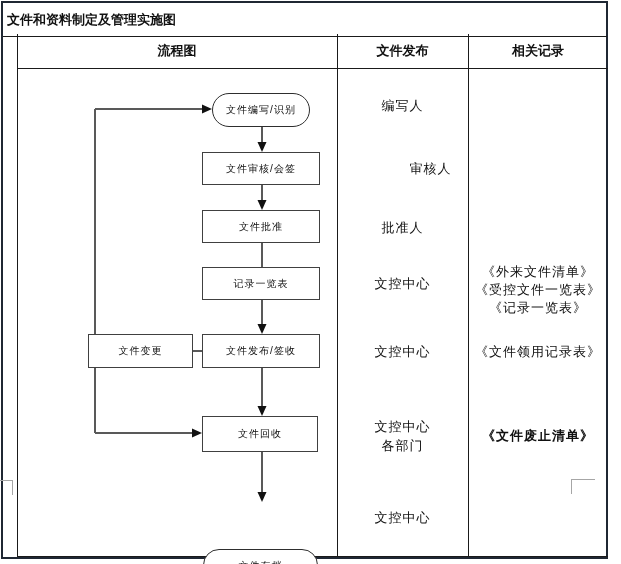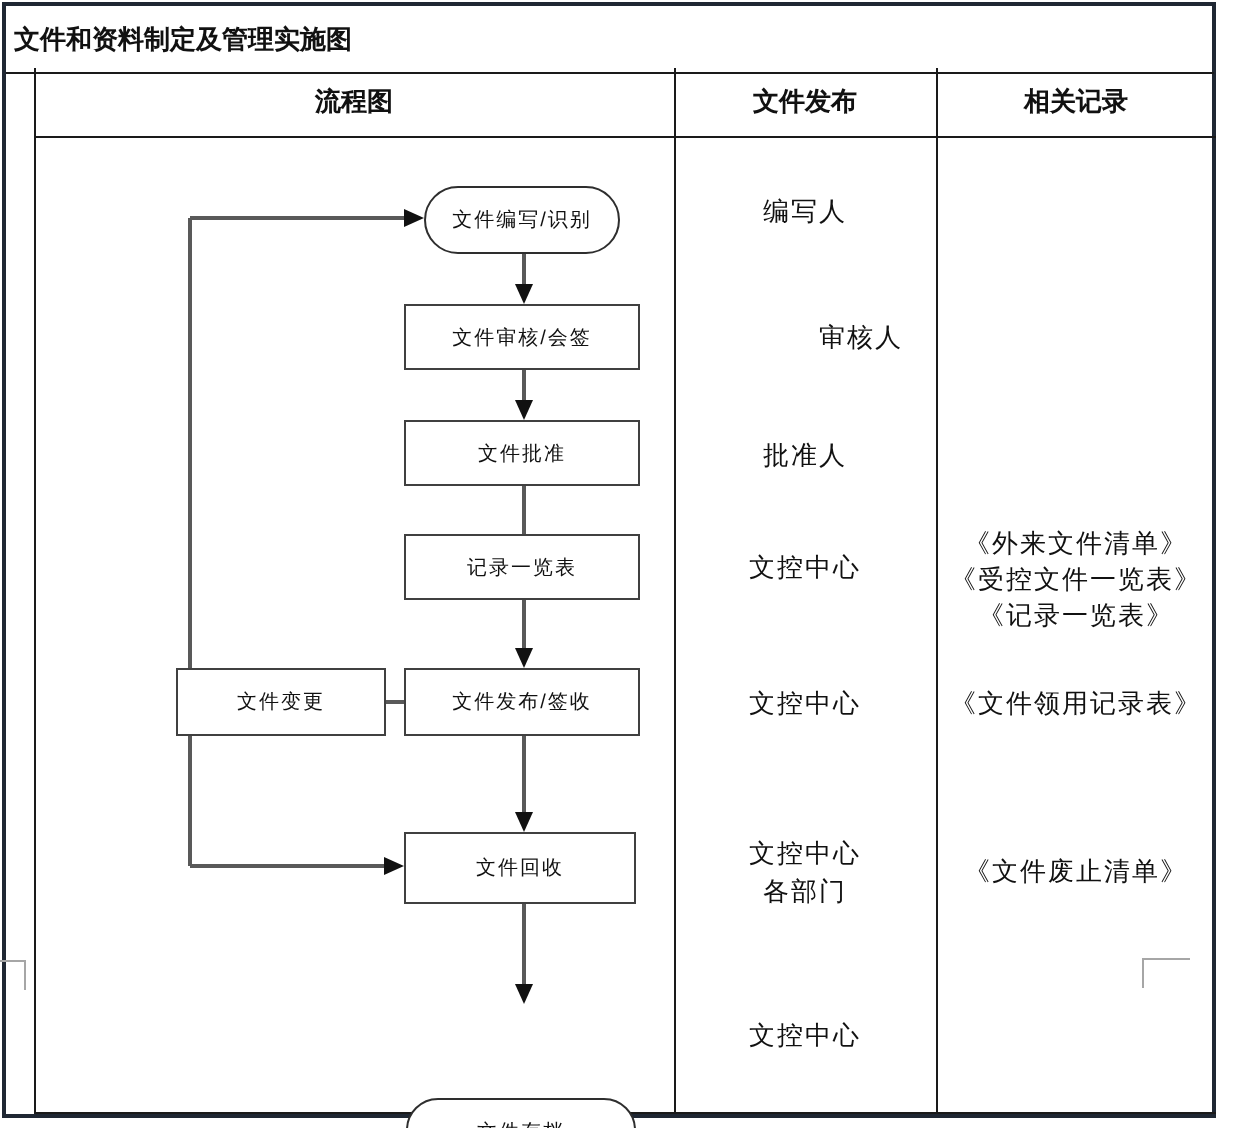--- a/index.html
+++ b/index.html
@@ -117,20 +117,20 @@
     <div>各部门</div>
   </div>
   <div class="lane-label dept" style="top:509px;">文控中心</div>
 
   <div class="lane-label record" style="top:263px;line-height:18px;">
     <div>《外来文件清单》</div>
     <div>《受控文件一览表》</div>
     <div>《记录一览表》</div>
   </div>
   <div class="lane-label record" style="top:343px;">《文件领用记录表》</div>
-  <div class="lane-label record" style="top:427px;">《文件废止清单》</div>
+  <div class="lane-label record" style="top:427px;font-weight:bold;">《文件废止清单》</div>
 
   <div class="crop" style="left:0;top:480px;width:13px;height:1px;"></div>
   <div class="crop" style="left:12px;top:480px;width:1px;height:15px;"></div>
   <div class="crop" style="left:571px;top:479px;width:24px;height:1px;"></div>
   <div class="crop" style="left:571px;top:479px;width:1px;height:15px;"></div>
 
 </div>
 
 </body></html>

